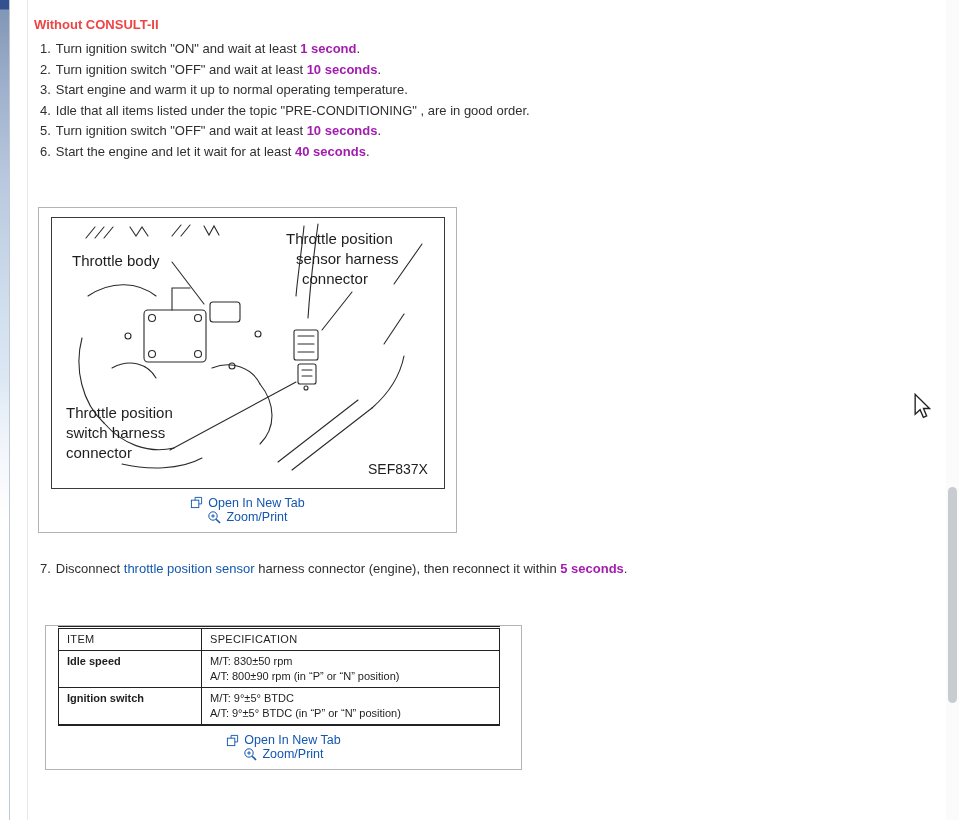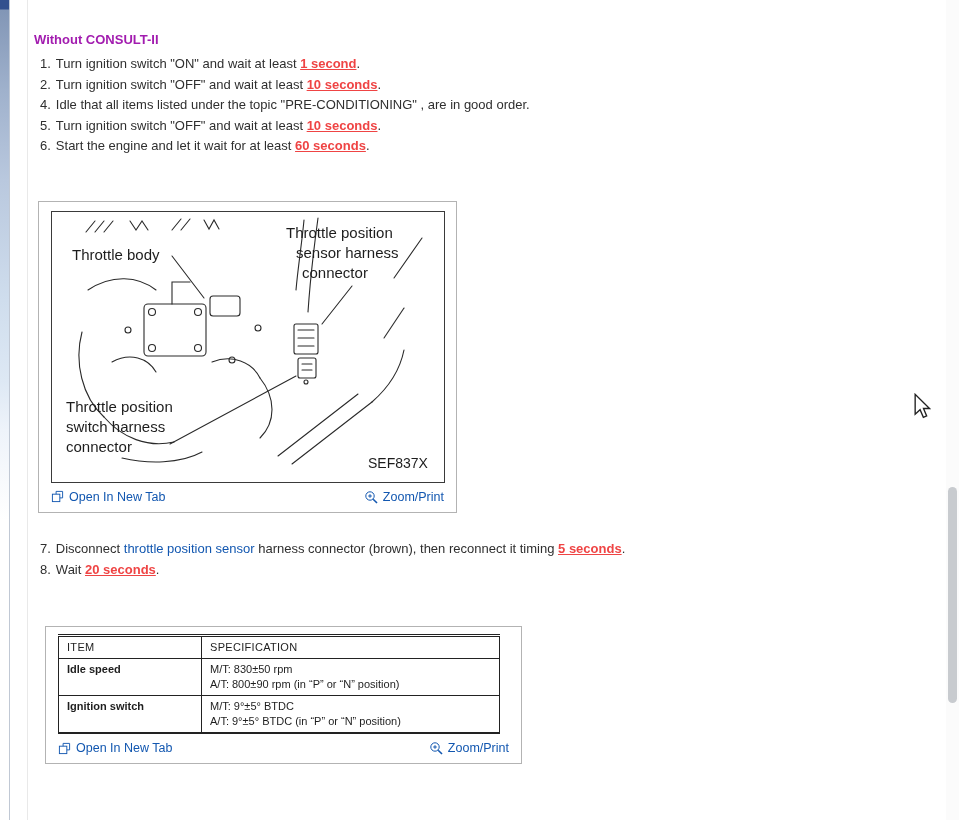--- a/index.html
+++ b/index.html
@@ -8,36 +8,36 @@
     background:#ffffff;
     font-family:"Liberation Sans",sans-serif;font-size:13px;color:#2f2f2f;
   }
   .left-strip{
     position:absolute;left:0;top:0;width:9px;height:820px;
     background:linear-gradient(180deg,#33518e 0px,#33518e 9px,#8296b6 10px,#9fb1cc 90px,#b9c8de 180px,#cfdded 300px,#dde8f4 380px,#eef3fa 430px,#ffffff 520px);
     border-right:1px solid #c0c8d4;
   }
   .panel-divider{position:absolute;left:27px;top:0;width:1px;height:820px;background:#e9e9e9;}
   .content{position:absolute;left:30px;top:16px;width:886px;}
-  .heading{font-size:13px;font-weight:bold;color:#a21caf;margin:16px 0 7px 4px;}
+  .heading{font-size:13px;font-weight:bold;color:#ef4444;margin:1px 0 7px 4px;}
   .steps{width:884px;}
   .step{line-height:20.6px;text-indent:10px;}
   .step .num{margin-right:5px;}
-  .bold{font-weight:bold;color:#ef4444;text-decoration:underline;}
+  .bold{font-weight:bold;color:#a21caf;}
   .inline-link{color:var(--link,#1257b0);cursor:pointer;text-decoration:none;}
   .figure{border:1px solid #b3b3b3;background:#fff;width:417px;margin:44px 0 0 8px;padding-top:9px;}
   .fig-image{width:392px;margin:0 auto;border:1px solid #3a3a3a;background:#fff;}
   svg.diagram{display:block;}
   svg.diagram text{font-family:"Liberation Sans",sans-serif;fill:#1d1d1d;font-size:15px;}
   svg.diagram .code{font-size:14px;}
-  .fig-footer{display:flex;justify-content:space-between;align-items:center;padding:7px 12px 8px;}
+  .fig-footer{display:flex;justify-content:flex-start;align-items:center;padding:7px 12px 8px;flex-direction:column;}
   .fig-link{display:inline-flex;align-items:center;gap:5px;color:var(--link,#1257b0);font-size:12.5px;cursor:pointer;text-decoration:none;}
   .fig-link svg{display:block;}
   .steps2{margin-top:26px;}
-  .fig2{width:475px;margin:46px 1px 0 15px;padding-top:7px;}
+  .fig2{width:475px;margin:46px 1px 0 15px;padding-top:0;}
   .fig2 .fig-image{border:none;width:442px;margin:0 0 0 12px;}
   table.spec{border-collapse:collapse;width:442px;font-size:11px;color:#1e1e1e;border-top:3px double #222;border-bottom:2px solid #222;}
   table.spec th,table.spec td{border:1px solid #222;padding:3px 8px;text-align:left;vertical-align:top;font-weight:normal;line-height:15px;}
   table.spec th{height:13px;letter-spacing:.3px;}
   table.spec td.col-item{width:126px;font-weight:bold;}
   .scrollbar{position:absolute;right:0;top:0;width:13px;height:820px;background:#fbfbfb;}
   .scrollbar .thumb{position:absolute;left:2px;top:487px;width:9px;height:216px;background:#c8cbcf;border-radius:5px;}
   .cursor{position:absolute;left:913px;top:393px;z-index:10;pointer-events:none;}
 </style>
 </head>
@@ -46,23 +46,24 @@
 <div class="left-strip"></div>
 <div class="panel-divider"></div>
 
 <div class="content">
 
   <div class="heading">Without CONSULT-II</div>
 
   <div class="steps">
     <div class="step"><span class="num">1.</span><span>Turn ignition switch "ON" and wait at least </span><span class="bold">1 second</span><span>.</span></div>
     <div class="step"><span class="num">2.</span><span>Turn ignition switch "OFF" and wait at least </span><span class="bold">10 seconds</span><span>.</span></div>
+    <div class="step"><span class="num">3.</span><span>Start engine and warm it up to normal operating temperature.</span></div>
     <div class="step"><span class="num">4.</span><span>Idle that all items listed under the topic "PRE-CONDITIONING" , are in good order.</span></div>
     <div class="step"><span class="num">5.</span><span>Turn ignition switch "OFF" and wait at least </span><span class="bold">10 seconds</span><span>.</span></div>
-    <div class="step"><span class="num">6.</span><span>Start the engine and let it wait for at least </span><span class="bold">60 seconds</span><span>.</span></div>
+    <div class="step"><span class="num">6.</span><span>Start the engine and let it wait for at least </span><span class="bold">40 seconds</span><span>.</span></div>
   </div>
 
   <div class="figure">
     <div class="fig-image">
       <svg class="diagram" width="392" height="270" viewBox="0 0 392 270">
         <g fill="none" stroke="#2a2a2a" stroke-width="1.1" stroke-linecap="round">
           <path d="M34,20 l9,-11 M43,20 l9,-11 M52,20 l9,-11"></path>
           <path d="M78,9 l6,9 6,-9 6,9"></path>
           <path d="M120,18 l9,-11 M129,18 l9,-11"></path>
           <path d="M152,8 l5,9 5,-9 5,9"></path>
@@ -122,22 +123,21 @@
           <circle cx="6" cy="6" r="4.2" fill="none" stroke="currentColor"></circle>
           <path d="M9.2 9.2 L13 13" stroke="currentColor" stroke-width="1.6"></path>
           <path d="M4.2 6 h3.6 M6 4.2 v3.6" stroke="currentColor"></path>
         </svg>
         <span>Zoom/Print</span>
       </a>
     </div>
   </div>
 
   <div class="steps steps2">
-    <div class="step"><span class="num">7.</span><span>Disconnect </span><a class="inline-link">throttle position sensor</a><span> harness connector (brown), then reconnect it timing </span><span class="bold">5 seconds</span><span>.</span></div>
-    <div class="step"><span class="num">8.</span><span>Wait </span><span class="bold">20 seconds</span><span>.</span></div>
+    <div class="step"><span class="num">7.</span><span>Disconnect </span><a class="inline-link">throttle position sensor</a><span> harness connector (engine), then reconnect it within </span><span class="bold">5 seconds</span><span>.</span></div>
   </div>
 
   <div class="figure fig2">
     <div class="fig-image">
       <table class="spec">
         <thead>
           <tr>
             <th>ITEM</th>
             <th>SPECIFICATION</th>
           </tr>

